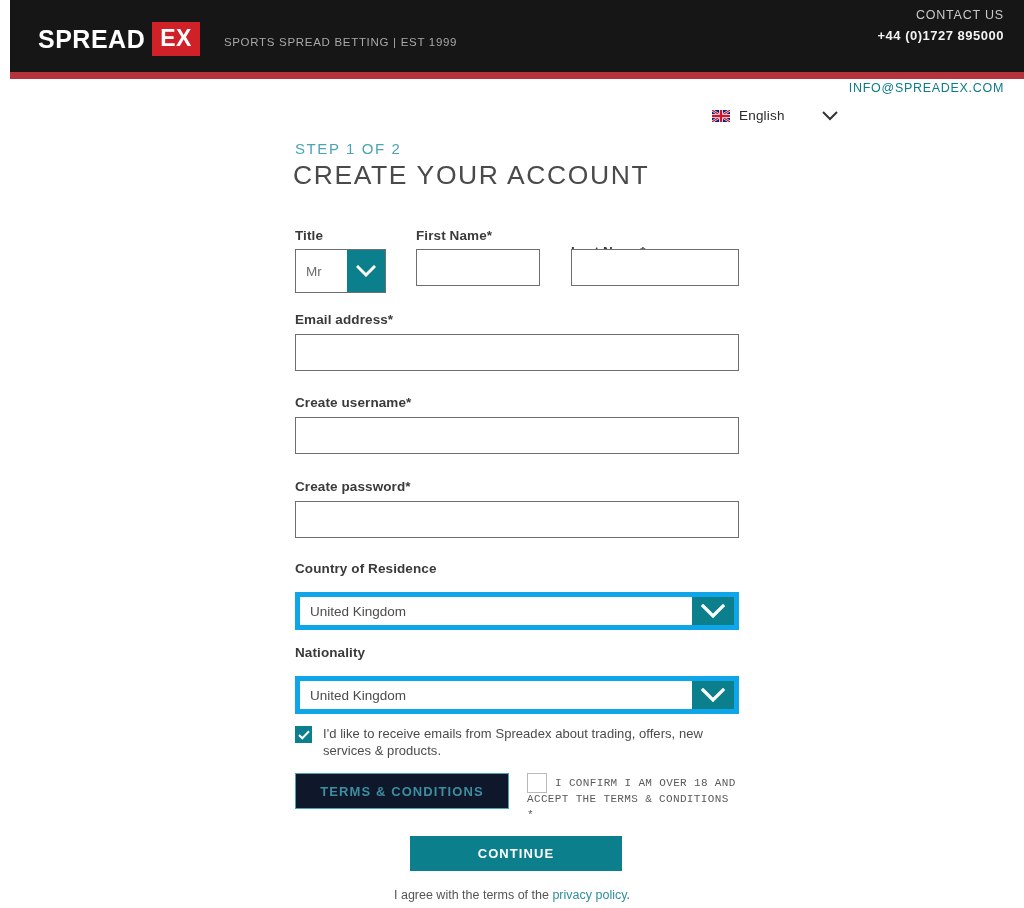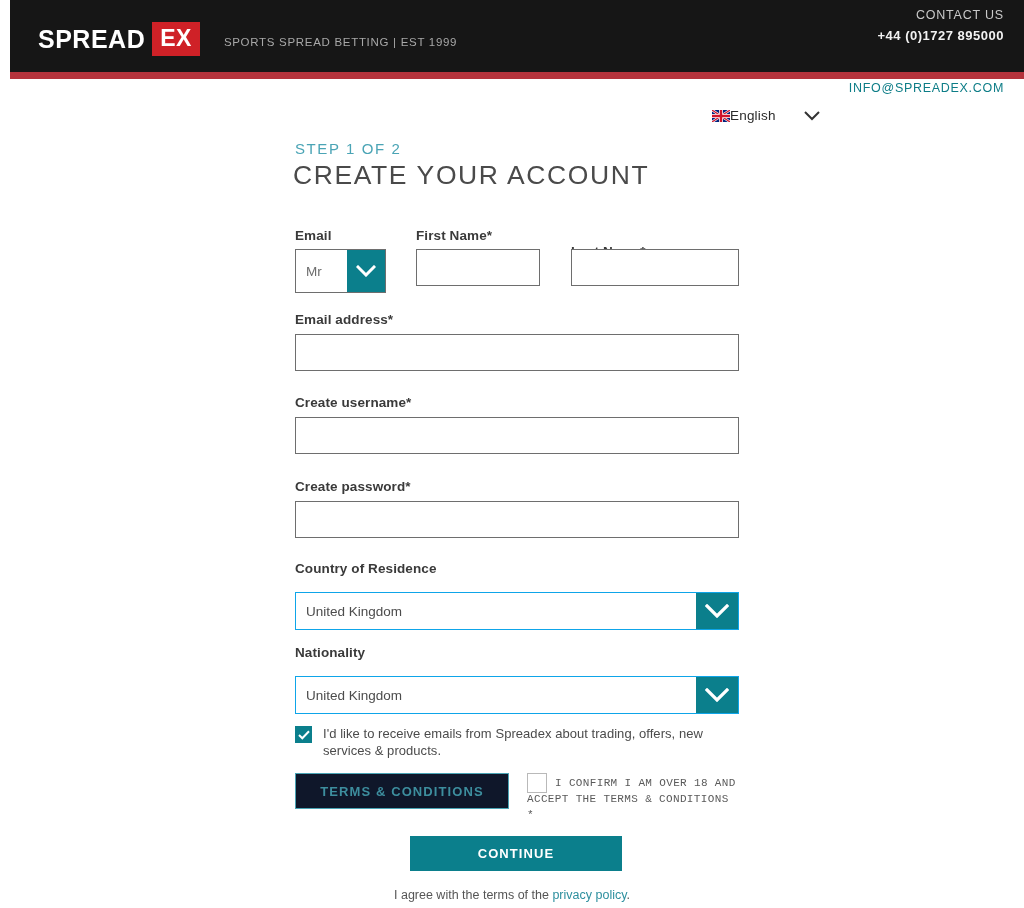--- a/index.html
+++ b/index.html
@@ -51,21 +51,21 @@
   .contact-email {
     color: #0d7d87; font-size: 12.5px; letter-spacing: 0.7px;
     line-height: 20px; white-space: nowrap; text-decoration: none;
     display: block;
     margin-top: 32px;
   }
 
   
   .lang-select {
     position: absolute; left: 712px; top: 108px;
-    display: flex; align-items: center; cursor: pointer;
+    display: flex; align-items: center; gap: 9px; cursor: pointer;
   }
   .flag-icon { width: 18px; height: 12px; display: block; }
   .lang-label { font-size: 13.5px; color: #2b2b2b; letter-spacing: 0.2px; }
   .lang-chevron { margin-left: 28px; display: block; }
   .step-label {
     position: absolute; left: 295px; top: 140px;
     color: #4aa4b5; font-size: 15px; letter-spacing: 1.6px;
   }
   .page-title {
     position: absolute; left: 293px; top: 160px;
@@ -107,21 +107,21 @@
   .fb-email    { top: 312px; }
   .fb-username { top: 395px; }
   .fb-password { top: 479px; }
 
   
   .select-block { position: absolute; left: 295px; width: 444px; }
   .select-block .field-label { display: block; margin-bottom: 7px; }
   .sb-country { top: 561px; }
   .sb-nation  { top: 645px; }
   .big-select {
-    border: 1px solid #0ea5e9; background: #fff; height: 38px;
+    border: 5px solid #0ea5e9; background: #fff; height: 38px;
     display: flex; cursor: pointer; margin-top: 16px;
   }
   .big-select-value {
     flex: 1; display: flex; align-items: center; padding-left: 10px;
     font-size: 13.5px; color: #4c4c4c;
   }
   .big-select-arrow {
     width: 42px; background: #0b7f8c; display: flex;
     align-items: center; justify-content: center;
   }
@@ -206,21 +206,21 @@
     <span class="lang-label">English</span>
     <svg class="lang-chevron" width="16" height="10" viewBox="0 0 16 10">
       <path d="M1,1 L8,8 L15,1" stroke="#333" stroke-width="2" fill="none"></path>
     </svg>
   </div>
 
   <div class="step-label">STEP 1 OF 2</div>
   <h1 class="page-title">CREATE YOUR ACCOUNT</h1>
 
   <div class="row-names">
-    <span class="field-label lbl-title">Email</span>
+    <span class="field-label lbl-title">Title</span>
     <span class="field-label lbl-first">First Name*</span>
     <span class="field-label lbl-last">Last Name*</span>
 
     <div class="title-select">
       <div class="title-value">Mr</div>
       <div class="title-arrow">
         <svg width="20" height="12" viewBox="0 0 20 12">
           <path d="M2,2 L10,10 L18,2" stroke="#fff" stroke-width="3" fill="none" stroke-linecap="square"></path>
         </svg>
       </div>

